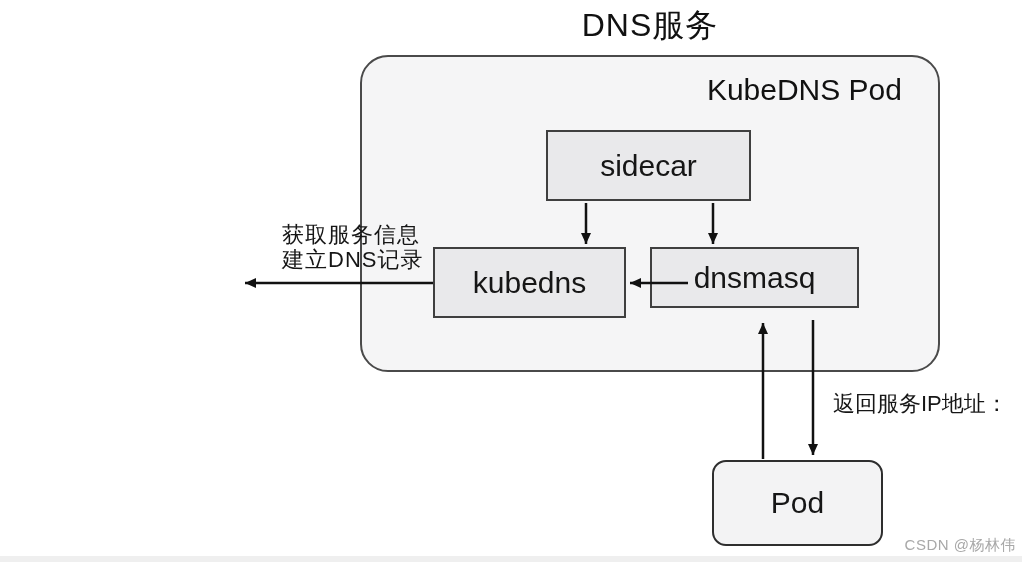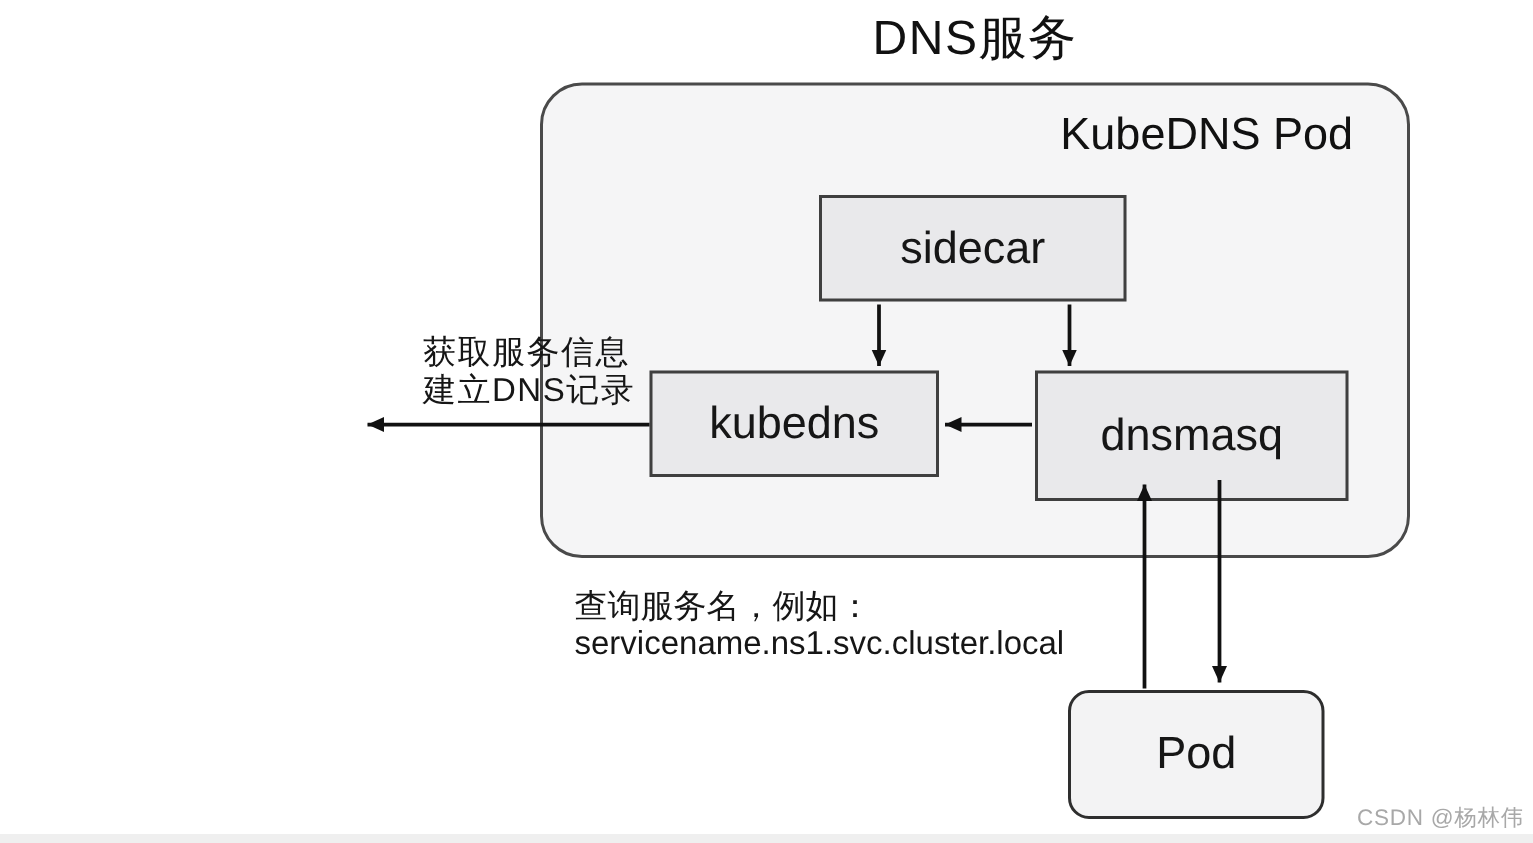--- a/index.html
+++ b/index.html
@@ -59,21 +59,21 @@
     text-align: center;
   }
   .node.rounded {
     background: #f3f3f4;
     border: 2px solid #2e2e2e;
     border-radius: 14px;
     line-height: 1.2;
   }
   #node-sidecar  { left: 546px; top: 130px; width: 205px; height: 71px; }
   #node-kubedns  { left: 433px; top: 247px; width: 193px; height: 71px; }
-  #node-dnsmasq  { left: 690px; top: 247px; width: 209px; height: 87px; justify-content: center; }
+  #node-dnsmasq  { left: 650px; top: 247px; width: 209px; height: 61px; justify-content: center; }
   #node-master   { left: 22px;  top: 238px; width: 219px; height: 93px; }
   #node-pod      { left: 712px; top: 460px; width: 171px; height: 86px; }
   .edges {
     position: absolute;
     left: 0; top: 0;
     width: 1022px;
     height: 562px;
     pointer-events: none;
   }
   .annotation {
@@ -143,25 +143,22 @@
     <line x1="433" y1="283" x2="245" y2="283" stroke="#111111" stroke-width="2.5" marker-end="url(#ah)"></line>
     <line x1="763" y1="459" x2="763" y2="323" stroke="#111111" stroke-width="2.5" marker-end="url(#ah)"></line>
     <line x1="813" y1="320" x2="813" y2="455" stroke="#111111" stroke-width="2.5" marker-end="url(#ah)"></line>
   </svg>
 
   <div class="annotation" id="ann-master-link">
     <div>获取服务信息</div>
     <div>建立DNS记录</div>
   </div>
 
-  <div class="annotation" id="ann-query">
-    <div>查询服务名，例如：</div>
-    <div>servicename.ns1.svc.cluster.local</div>
-  </div>
 
   <div class="annotation" id="ann-response">
+    <div>返回服务IP地址：</div>
   </div>
 
   <div class="watermark">CSDN @杨林伟</div>
 
   <div class="bottom-strip"></div>
 
 </div>
 
 </body></html>

